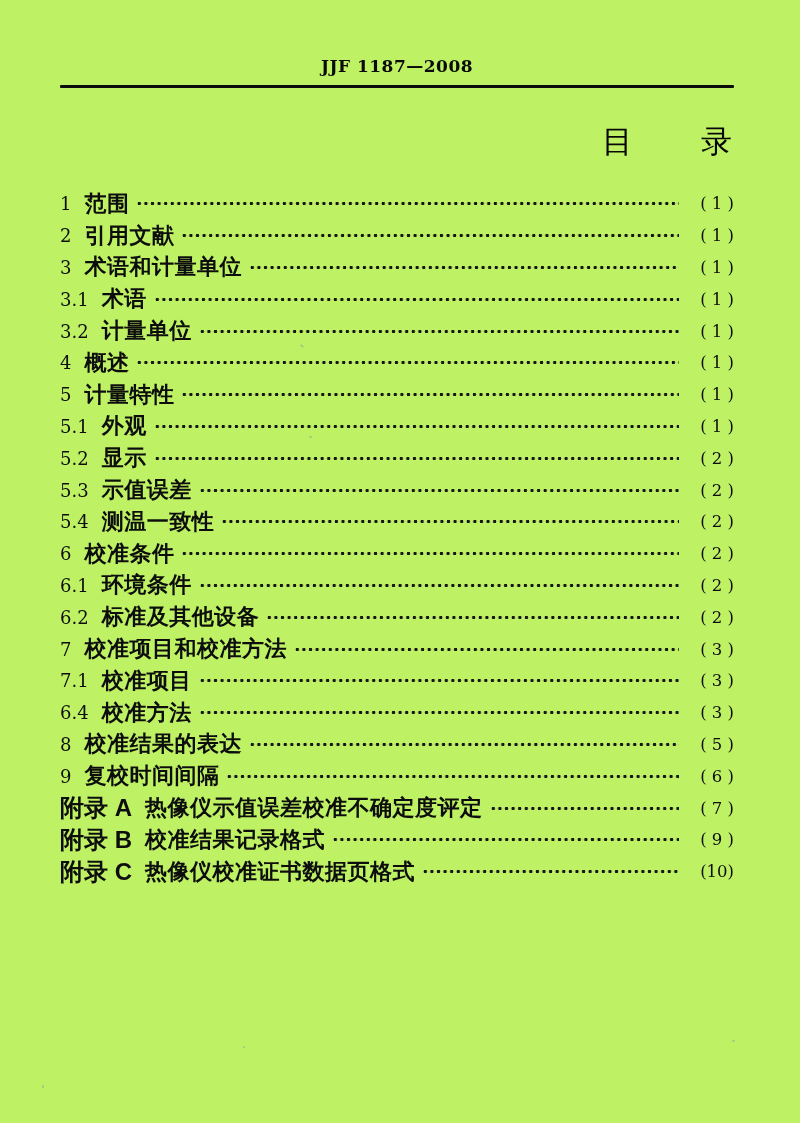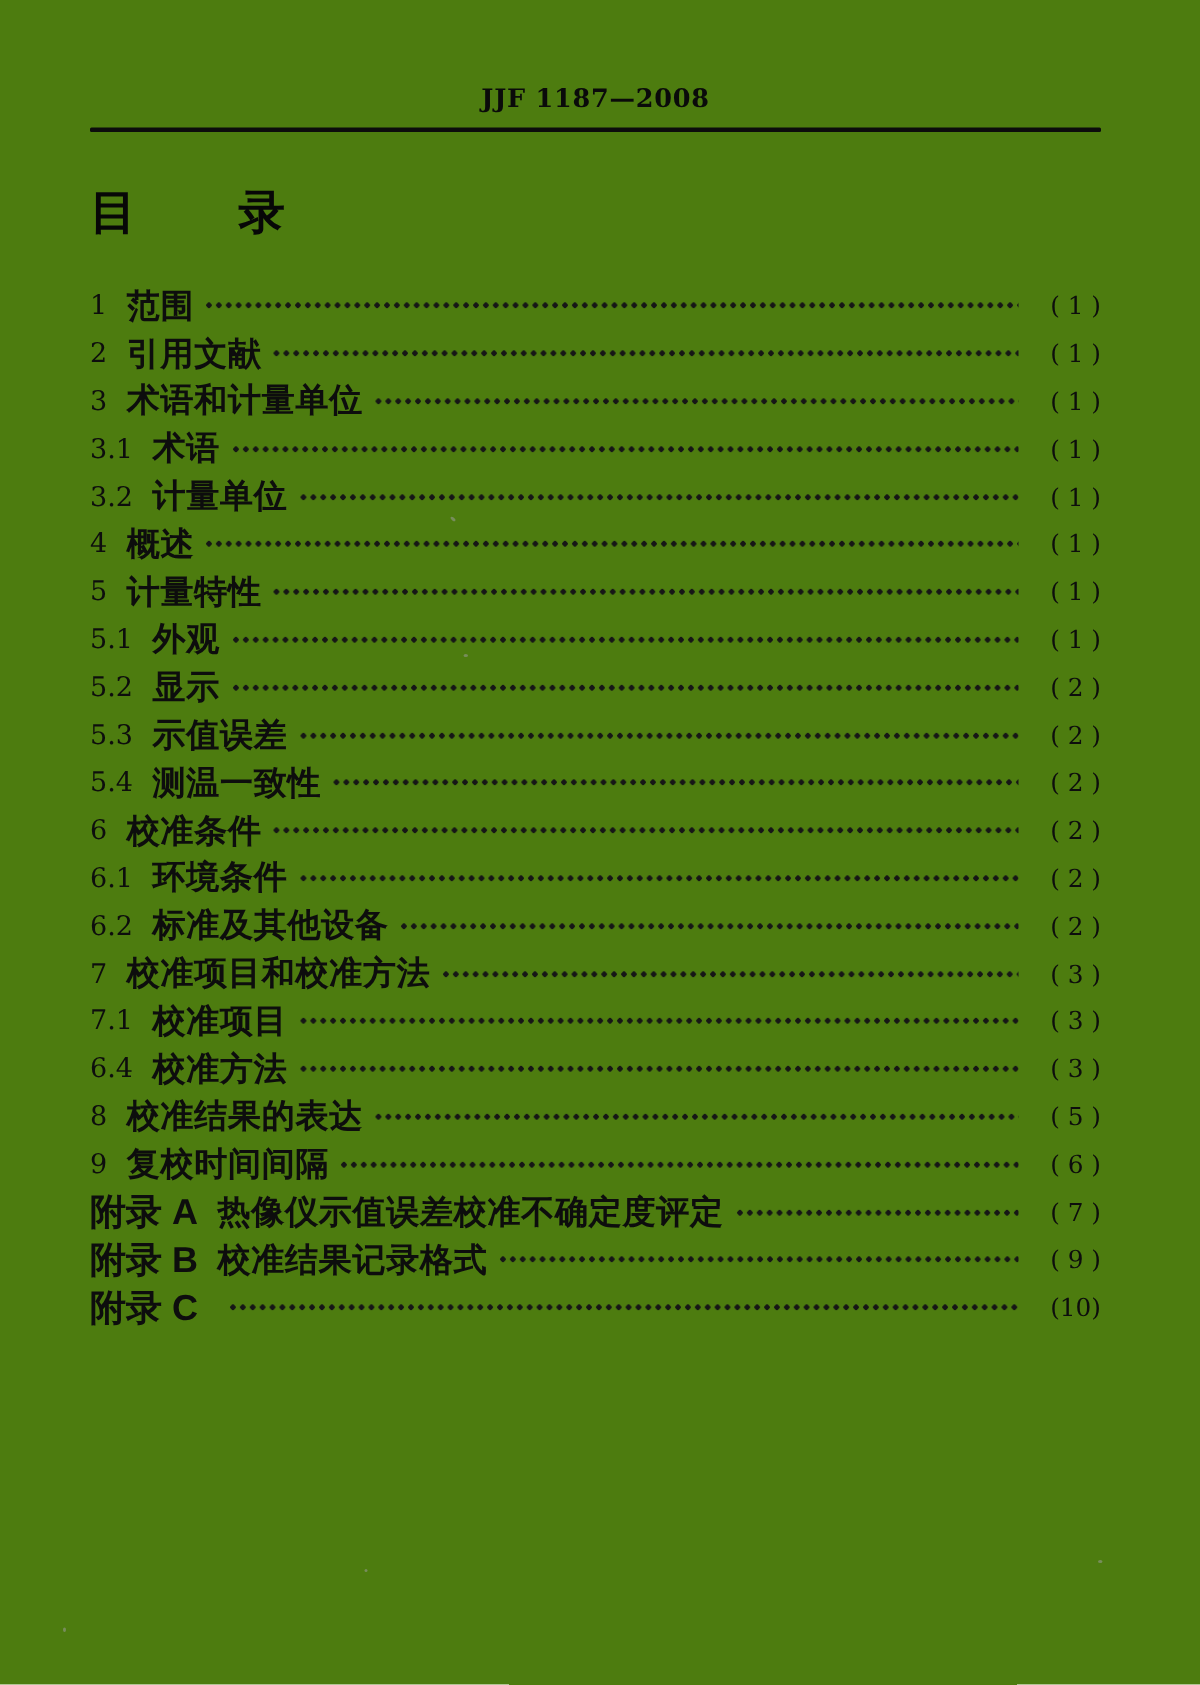--- a/index.html
+++ b/index.html
@@ -13,21 +13,21 @@
     position: relative;
     overflow: hidden;
     font-family: "Liberation Sans", sans-serif;
     color: #0e0e0e;
   }
   .page {
     position: absolute;
     left: 0; top: 0;
     width: 800px;
     height: 1123px;
-    background: #4d7c0f;
+    background: #bef264;
   }
   
   .doc-header {
     position: absolute;
     left: 60px;
     top: 56px;
     width: 674px;
     text-align: center;
     font-family: "DejaVu Serif", "Liberation Serif", serif;
     font-weight: bold;
@@ -45,23 +45,23 @@
     border-radius: 1px;
   }
   
   .doc-title {
     position: absolute;
     left: 60px;
     top: 120px;
     width: 674px;
     height: 44px;
     line-height: 44px;
-    text-align: left;
+    text-align: right;
     font-size: 31px;
-    font-weight: 700;
+    font-weight: 400;
     letter-spacing: 2px;
     color: #070707;
     white-space: pre;
   }
   
   .toc-list {
     position: absolute;
     left: 60px;
     top: 188px;
     width: 674px;
@@ -271,20 +271,21 @@
 
   <div class="toc-row appendix">
     <span class="toc-num">附录 B</span>
     <span class="toc-label">校准结果记录格式</span>
     <span class="toc-leader"></span>
     <span class="toc-page">( 9 )</span>
   </div>
 
   <div class="toc-row appendix">
     <span class="toc-num">附录 C</span>
+    <span class="toc-label">热像仪校准证书数据页格式</span>
     <span class="toc-leader"></span>
     <span class="toc-page">(10)</span>
   </div>
 </div>
 
   <div class="speck" style="left:300px; top:345px; width:4px; height:2px; transform:rotate(40deg);"></div>
   <div class="speck" style="left:309px; top:436px; width:3px; height:2px;"></div>
   <div class="speck" style="left:243px; top:1046px; width:2px; height:2px;"></div>
   <div class="speck" style="left:42px; top:1085px; width:2px; height:3px;"></div>
   <div class="speck" style="left:732px; top:1040px; width:3px; height:2px;"></div>

